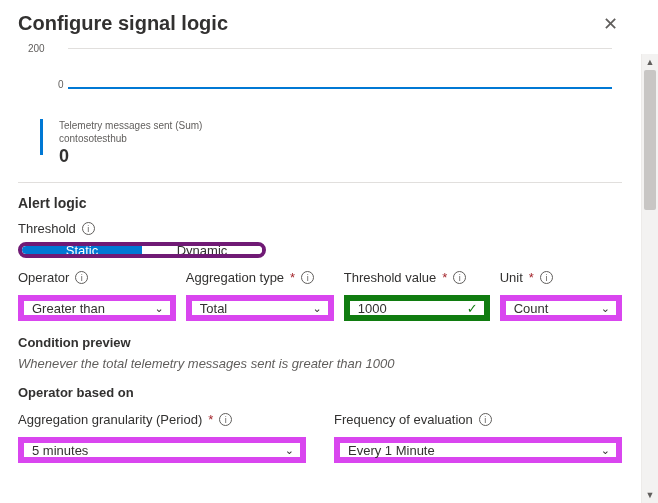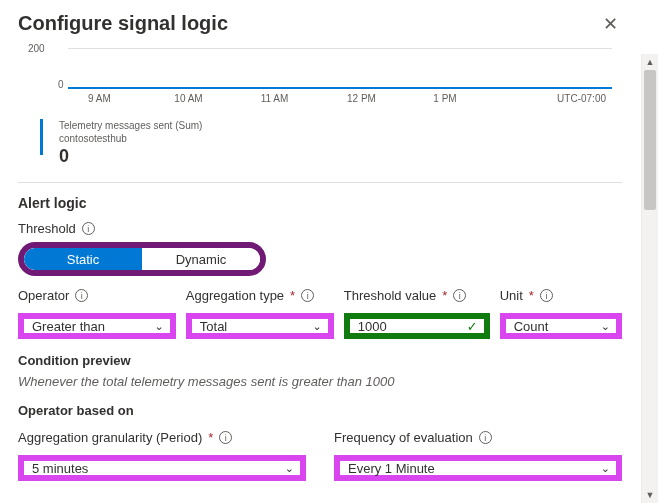--- a/index.html
+++ b/index.html
@@ -72,22 +72,22 @@
     display:flex; align-items:center; gap:6px;
     font-size:13px; color:#323130; margin-bottom:6px;
   }
   .info-icon {
     display:inline-flex; align-items:center; justify-content:center;
     width:13px; height:13px; border:1px solid #605e5c; border-radius:50%;
     font-size:9px; color:#605e5c;
   }
   .req { color:#a4262c; }
   .pill-group {
-    display:inline-flex; border:6px solid #701a75; border-radius:999px;
-    overflow:hidden; width: 248px; height:34px;
+    display:inline-flex; border:4px solid #701a75; border-radius:999px;
+    overflow:hidden; width: 248px; height:16px;
   }
   .pill {
     flex:1; display:flex; align-items:center; justify-content:center;
     font-size:13px; cursor:pointer; background:#fff; color:#323130;
   }
   .pill.active { background:#0078d4; color:#fff; border-radius:999px 0 0 999px; }
   .row {
     display:flex; gap:10px; margin-top:12px;
   }
   .col { display:flex; flex-direction:column; gap:4px; }
@@ -136,28 +136,20 @@
     <h1>Configure signal logic</h1>
     <div class="close">✕</div>
   </div>
 
   
   <div class="chart-area" style="height:68px;">
     <span class="y-200">200</span>
     <div class="gridline" style="top:5px;"></div>
     <span class="y-0">0</span>
     <div class="axis-x"></div>
-    <div class="ticks">
-      <span>9 AM</span>
-      <span>10 AM</span>
-      <span>11 AM</span>
-      <span>12 PM</span>
-      <span>1 PM</span>
-      <span class="tz">UTC-07:00</span>
-    </div>
   </div>
 
   <div class="legend">
     <div class="legend-bar"></div>
     <div class="legend-text">
       <div>Telemetry messages sent (Sum)</div>
       <div>contosotesthub</div>
       <div class="legend-value">0</div>
     </div>
   </div>

